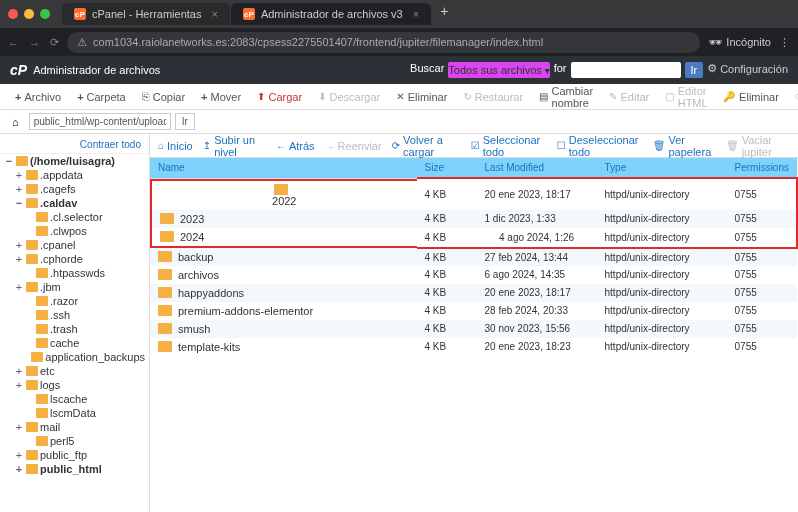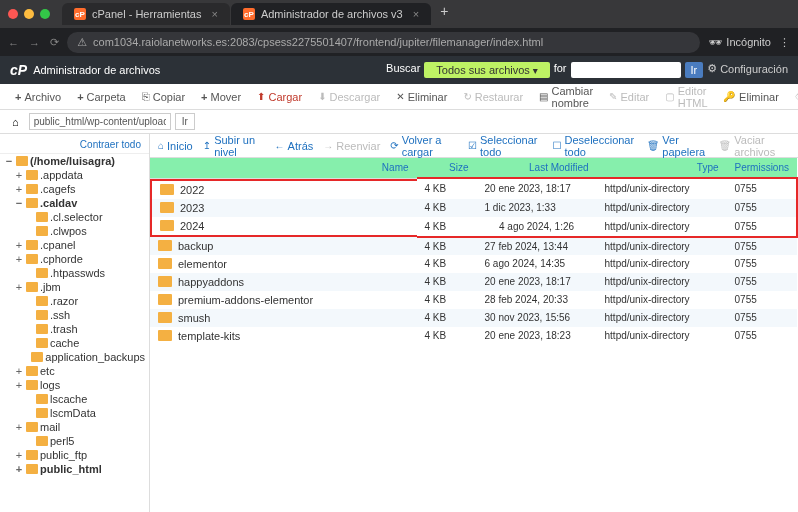--- a/index.html
+++ b/index.html
@@ -15,21 +15,21 @@
 .tab-close{color:#888;margin-left:4px}
 .new-tab{color:#ccc;padding:0 8px;font-size:14px}
 .url-bar{background:#202124;height:28px;display:flex;align-items:center;padding:0 8px;gap:8px}
 .nav-arrows{display:flex;gap:10px;color:#888}
 .url-input{flex:1;background:#35363a;color:#aaa;padding:4px 10px;border-radius:12px;font-size:10px;display:flex;align-items:center;gap:6px}
 .incognito{color:#ccc;display:flex;align-items:center;gap:4px;font-size:10px}
 .app-header{background:#2c3137;height:28px;display:flex;align-items:center;padding:0 10px;color:#fff;justify-content:space-between}
 .app-title{display:flex;align-items:center;gap:6px;font-size:12px}
 .cp-logo{font-weight:bold;font-size:14px;font-style:italic}
 .search-area{display:flex;align-items:flex-start;gap:4px;font-size:10px}
-.search-select{background:#bef264;color:#333;padding:2px 12px;border-radius:2px;font-size:10px}
+.search-select{background:#d946ef;color:#333;padding:2px 0;border-radius:2px;font-size:10px}
 .search-input{background:#fff;width:110px;height:16px;border-radius:2px}
 .search-btn{background:#4a7cbf;color:#fff;padding:2px 6px;border-radius:2px}
 .settings-btn{color:#ccc;font-size:10px;display:flex;align-items:center;gap:3px}
 .toolbar{background:#fff;border-bottom:1px solid #ddd;height:26px;display:flex;align-items:center;padding:0 8px;gap:2px}
 .tb-btn{padding:3px 7px;font-size:10px;color:#555;display:flex;align-items:center;gap:3px;cursor:pointer}
 .tb-btn.disabled{color:#bbb}
 .breadcrumb-bar{background:#fff;border-bottom:1px solid #ddd;height:24px;display:flex;align-items:center;padding:0 6px;gap:4px}
 .bc-home{padding:3px 6px}
 .bc-input{flex:0 0 130px;border:1px solid #ccc;padding:2px 4px;font-size:10px;color:#555}
 .bc-go{border:1px solid #ccc;padding:2px 6px;font-size:10px;color:#555}
@@ -41,21 +41,21 @@
 .tree-folder{width:12px;height:10px;background:#f4b042;border-radius:1px;flex-shrink:0}
 .tree-item.bold{font-weight:bold}
 .tree-item.l1{padding-left:14px}
 .tree-item.l2{padding-left:24px}
 .main{flex:1;display:flex;flex-direction:column}
 .action-bar{background:#fff;border-bottom:1px solid #ddd;height:24px;display:flex;align-items:center;padding:0 8px;gap:10px}
 .act-btn{color:#1e70bf;font-size:10px;display:flex;align-items:center;gap:3px;cursor:pointer}
 .act-btn.disabled{color:#bbb}
 .table-wrap{flex:1;overflow:auto}
 table{width:100%;border-collapse:collapse}
-th{text-align:right;padding:4px 8px;font-size:10px;color:#1e70bf;font-weight:normal;border-bottom:1px solid #ddd;background:#86efac}
+th{text-align:left;padding:4px 8px;font-size:10px;color:#1e70bf;font-weight:normal;border-bottom:1px solid #ddd;background:#7dd3fc}
 td{padding:3px 8px;font-size:10px;color:#333}
 tr.row{background:#fff}
 tr.row:nth-child(even){background:#f3f8fc}
 .folder-icon{display:inline-block;width:14px;height:11px;background:#f4b042;border-radius:1px;margin-right:6px;vertical-align:middle}
 .name-cell{display:flex;align-items:center}
 th.size,td.size{width:60px}
 th.lm,td.lm{width:120px}
 th.type,td.type{width:130px}
 th.perm,td.perm{width:70px}
 </style>
@@ -275,36 +275,36 @@
   <div class="main">
     <div class="action-bar">
       <div class="act-btn">⌂<span>Inicio</span></div>
       <div class="act-btn">↥<span>Subir un nivel</span></div>
       <div class="act-btn">←<span>Atrás</span></div>
       <div class="act-btn disabled">→<span>Reenviar</span></div>
       <div class="act-btn">⟳<span>Volver a cargar</span></div>
       <div class="act-btn">☑<span>Seleccionar todo</span></div>
       <div class="act-btn">☐<span>Deseleccionar todo</span></div>
       <div class="act-btn">🗑<span>Ver papelera</span></div>
-      <div class="act-btn disabled">🗑<span>Vaciar archivos</span></div>
+      <div class="act-btn disabled">🗑<span>Vaciar jupiter</span></div>
     </div>
     <div class="table-wrap">
       <table>
         <thead>
             <tr>
           <th>Name</th>
           <th class="size">Size</th>
           <th class="lm">Last Modified</th>
           <th class="type">Type</th>
           <th class="perm">Permissions</th>
         </tr>
           </thead>
         <tbody id="tbody">
             <tr class="row">
-              <td class="name-cell" style="border-left: 2px solid rgb(230, 40, 40); border-top: 2px solid rgb(230, 40, 40);">
+              <td class="name-cell" style="border-left: 2px solid rgb(230, 40, 40); border-top: 2px solid rgb(230, 40, 40); flex-direction: column;">
                 <span class="folder-icon"></span>
                 <span>2022</span>
               </td>
               <td class="size" style="border-top: 2px solid rgb(230, 40, 40);">4 KB</td>
               <td class="lm" style="border-top: 2px solid rgb(230, 40, 40);">20 ene 2023, 18:17</td>
               <td class="type" style="border-top: 2px solid rgb(230, 40, 40);">httpd/unix-directory</td>
               <td class="perm" style="border-top: 2px solid rgb(230, 40, 40); border-right: 2px solid rgb(230, 40, 40);">0755</td>
             </tr>
             <tr class="row">
               <td class="name-cell" style="border-left: 2px solid rgb(230, 40, 40);">
@@ -332,21 +332,21 @@
                 <span>backup</span>
               </td>
               <td class="size">4 KB</td>
               <td class="lm">27 feb 2024, 13:44</td>
               <td class="type">httpd/unix-directory</td>
               <td class="perm">0755</td>
             </tr>
             <tr class="row">
               <td class="name-cell">
                 <span class="folder-icon"></span>
-                <span>elementor</span>
+                <span>archivos</span>
               </td>
               <td class="size">4 KB</td>
               <td class="lm">6 ago 2024, 14:35</td>
               <td class="type">httpd/unix-directory</td>
               <td class="perm">0755</td>
             </tr>
             <tr class="row">
               <td class="name-cell">
                 <span class="folder-icon"></span>
                 <span>happyaddons</span>

